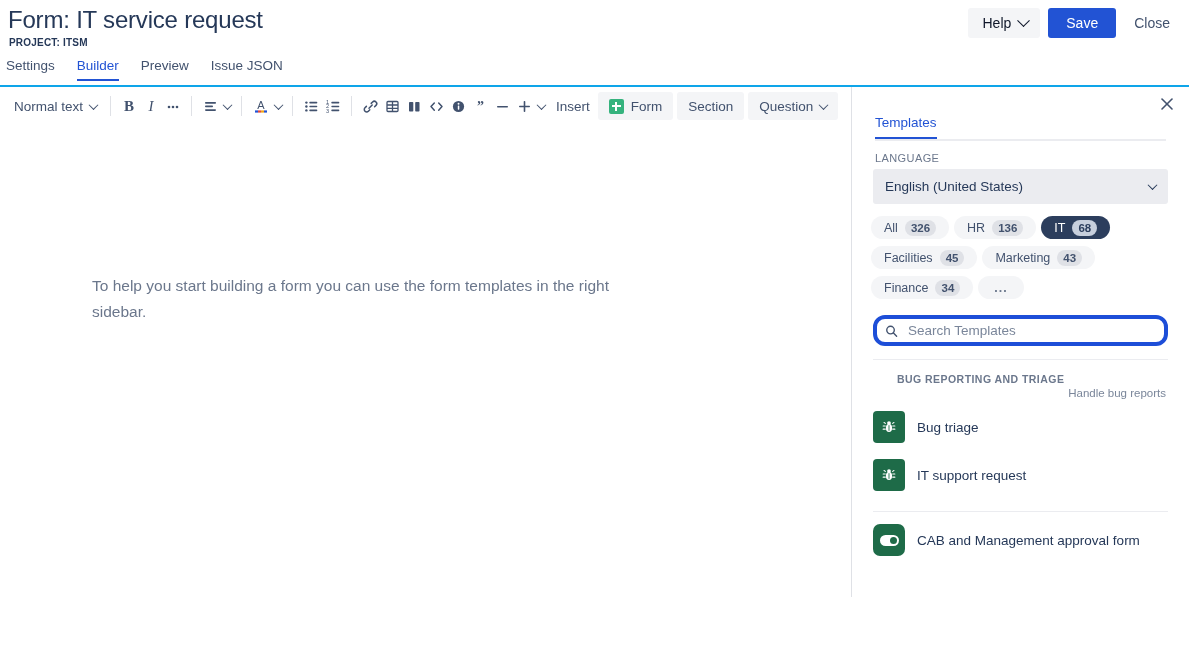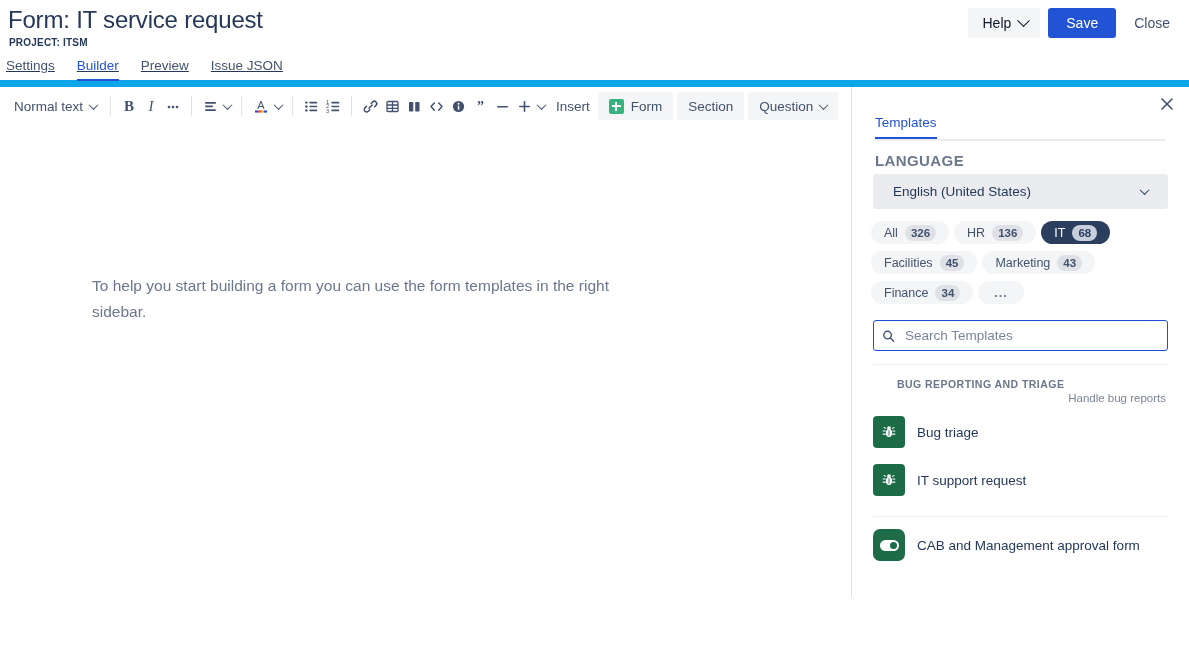--- a/index.html
+++ b/index.html
@@ -51,22 +51,21 @@
     border-right: 1.6px solid currentColor;
     border-bottom: 1.6px solid currentColor;
     transform: rotate(45deg) translate(-2px,-2px);
   }
 
   
   .tabs {
     position: relative; height: 29px;
     display: flex; align-items: flex-start; gap: 22px;
     padding-left: 6px;
-    border-bottom: 7px solid #0ea5e9;
-    text-decoration: underline;
+    border-bottom: 2px solid #0ea5e9;
   }
   .tab {
     font-size: 13.5px; color: #42526e; cursor: pointer;
     padding-bottom: 7px; position: relative; line-height: 16px;
   }
   .tab.active { color: #2253d4; }
   .tab.active::after {
     content: ""; position: absolute; left: 0; right: 0; bottom: 0;
     height: 2px; background: #2253d4;
   }
@@ -140,27 +139,27 @@
   }
   .sb-tab {
     display: inline-block; font-size: 13.5px; color: #2253d4;
     padding-bottom: 7px; position: relative; cursor: pointer;
   }
   .sb-tab::after {
     content: ""; position: absolute; left: 0; right: 0; bottom: -2px;
     height: 2px; background: #2253d4;
   }
   .sb-label {
-    margin: 11px 23px 5px 23px; font-size: 15px; font-weight: 700;
+    margin: 11px 23px 5px 23px; font-size: 11px; font-weight: 400;
     color: #6b778c; letter-spacing: 0.4px;
   }
   .sb-select {
     margin: 0 21px; height: 35px; background: #ebecf0; border-radius: 3px;
     display: flex; align-items: center; justify-content: space-between;
-    padding: 0 20px; font-size: 13.5px; color: #253858; cursor: pointer;
+    padding: 0 12px; font-size: 13.5px; color: #253858; cursor: pointer;
   }
   .chips {
     margin: 12px 19px 0 19px;
     display: flex; flex-wrap: wrap; gap: 7px 5px; align-items: flex-end;
   }
   .chip {
     display: inline-flex; align-items: center; gap: 7px;
     background: #f4f5f7; color: #42526e;
     border-radius: 14px; height: 23px; padding: 0 13px;
     font-size: 12.5px; cursor: pointer;
@@ -169,21 +168,21 @@
     background: #dfe1e6; color: #42526e;
     border-radius: 9px; padding: 1px 6px;
     font-size: 11.5px; font-weight: 700; line-height: 14px;
   }
   .chip.selected { background: #2c3e5d; color: #ffffff; }
   .chip.selected .count { background: #c7cfdd; color: #2c3e5d; }
   .chip.more { padding: 0 16px; color: #6b778c; font-weight: 700; letter-spacing: 1px; }
 
   .search-wrap {
     margin: 16px 21px 0 21px; height: 31px;
-    border: 1px solid #1d4ed8; border-radius: 3px;
+    border: 4px solid #1d4ed8; border-radius: 12px;
     display: flex; align-items: center; padding: 0 8px; gap: 8px;
     background: #fff;
   }
   .search-input {
     border: none; outline: none; background: transparent;
     font-family: "Liberation Sans", sans-serif; font-size: 13.5px;
     color: #253858; width: 100%;
   }
   .search-input::placeholder { color: #7a869a; }
 

